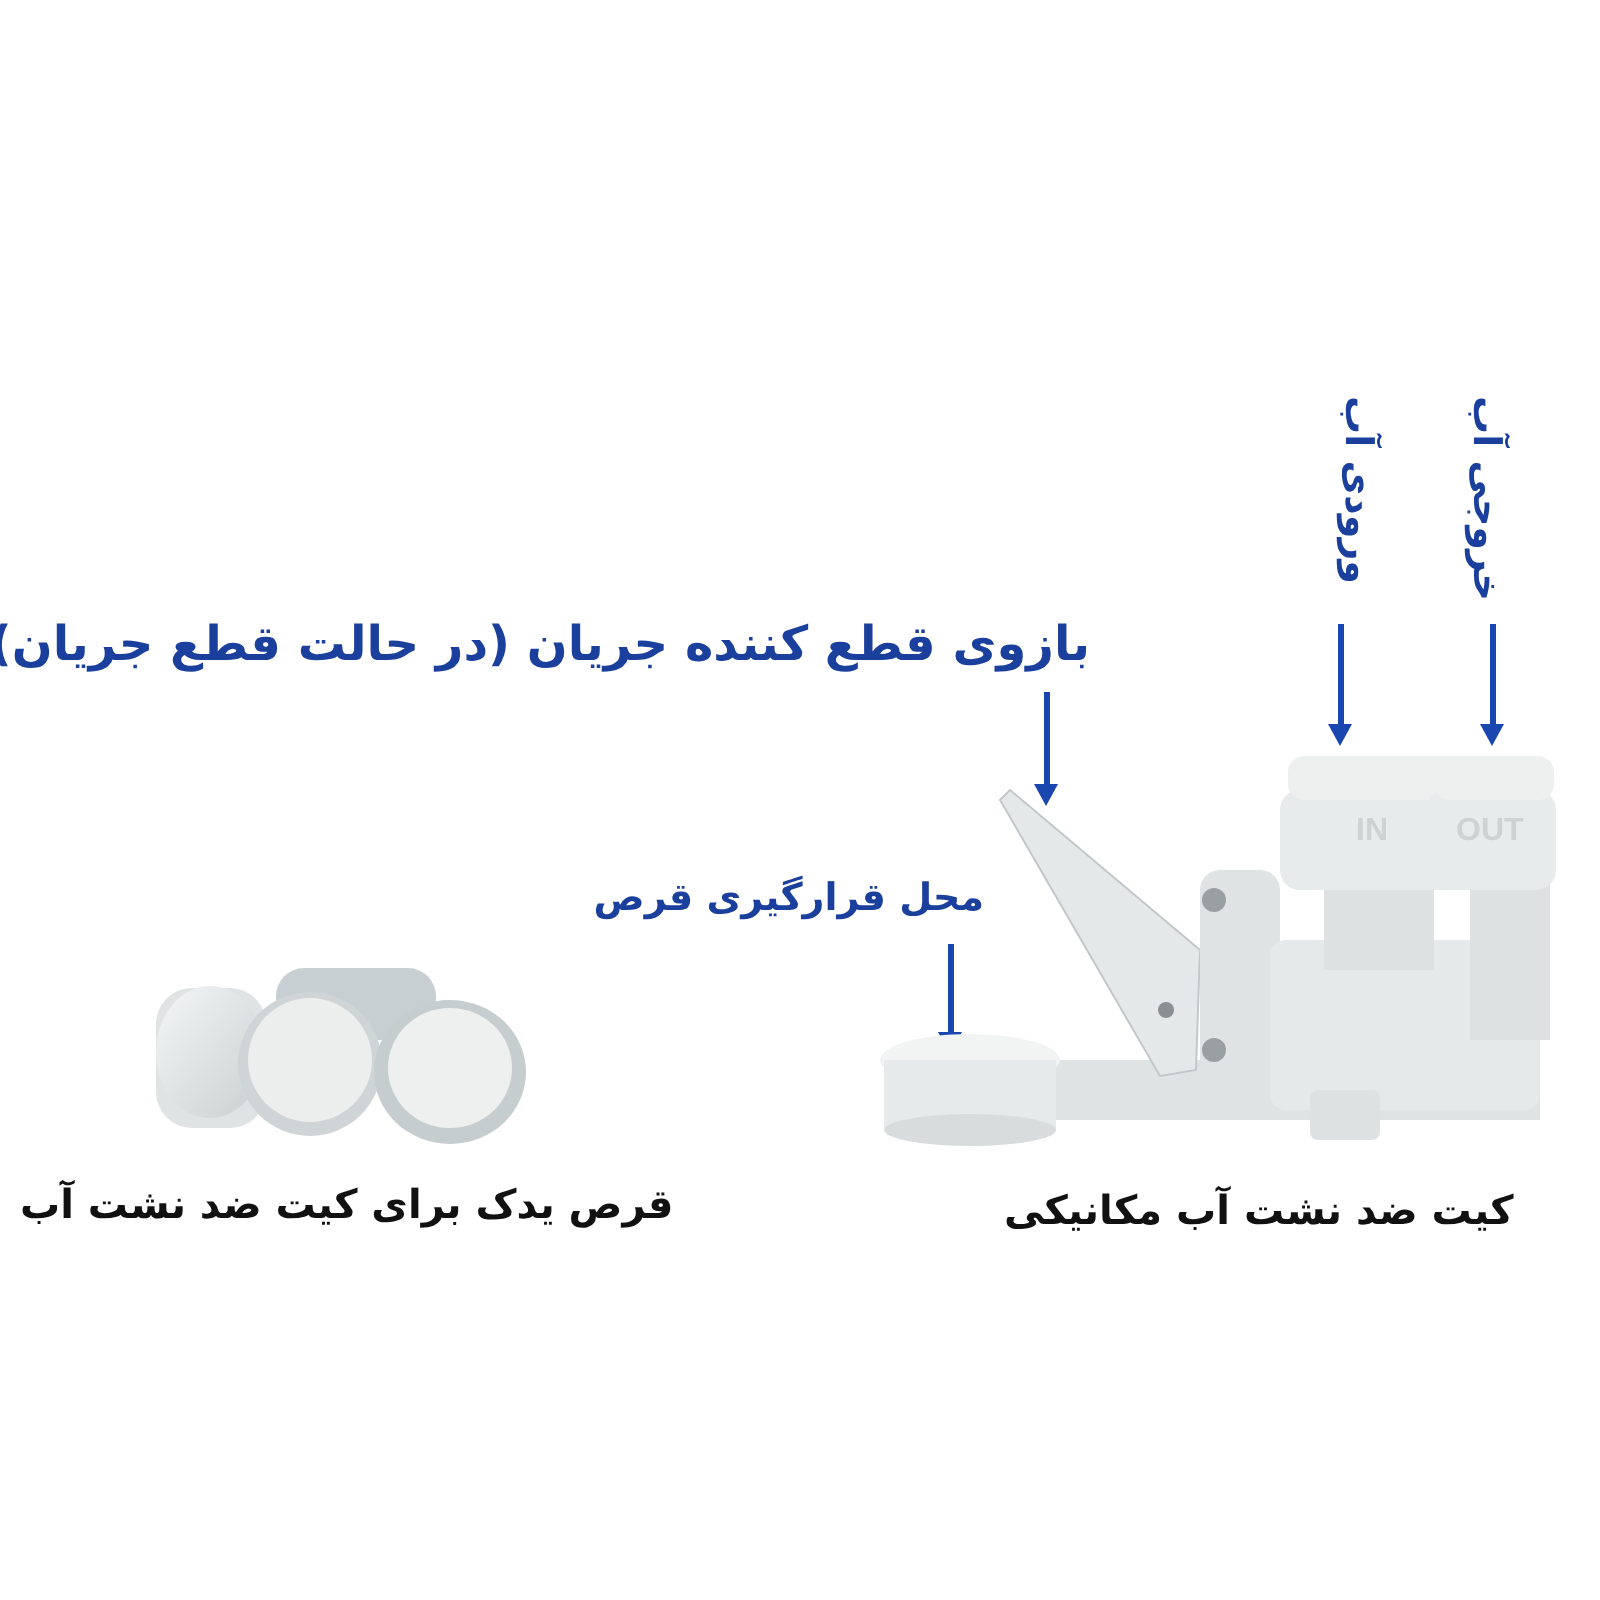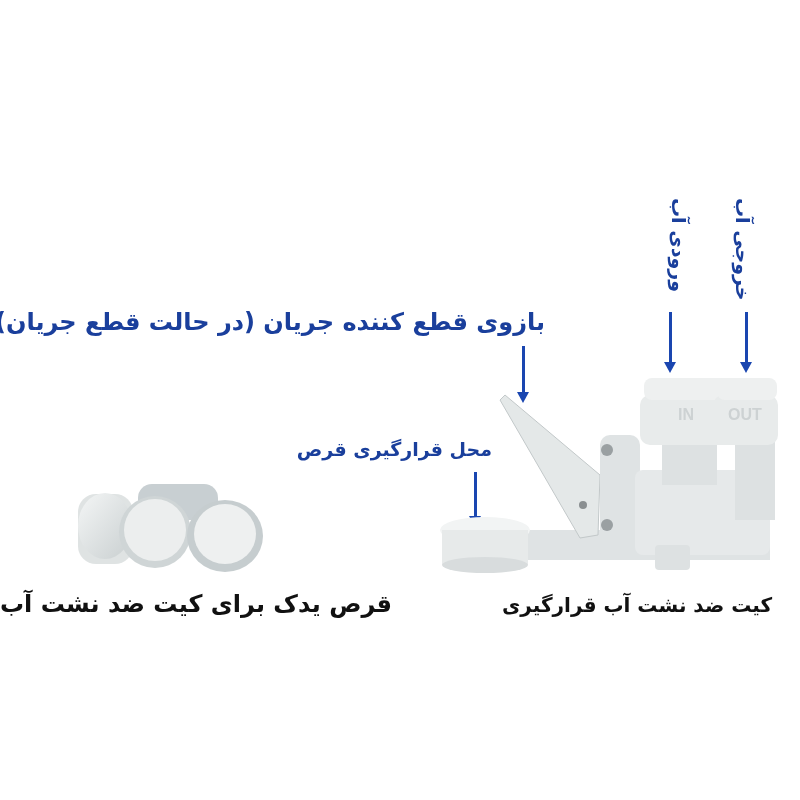--- a/index.html
+++ b/index.html
@@ -66,14 +66,14 @@
   <text x="248" y="60" font-family="Liberation Sans, sans-serif" font-weight="bold" font-size="16" fill="#cdd2d3">IN</text>
 
   <rect x="305" y="70" width="40" height="90" fill="#dde1e2"></rect>
   <rect x="283" y="35" width="65" height="50" rx="10" fill="#e8ebeb"></rect>
   <rect x="287" y="18" width="60" height="22" rx="8" fill="#eef0f0"></rect>
   <text x="298" y="60" font-family="Liberation Sans, sans-serif" font-weight="bold" font-size="16" fill="#cdd2d3">OUT</text>
 
   <rect x="225" y="185" width="35" height="25" rx="4" fill="#dde1e2"></rect>
 </svg>
 
-<div class="abs label-black" style="left:0; top:590px; font-size:24px;">قرص یدک برای کیت ضد نشت آب</div>
-<div class="abs label-black" style="left:502px; top:593px; font-size:20px;">کیت ضد نشت آب قرارگیری</div>
+<div class="abs label-black" style="left:10px; top:590px; font-size:20px;">قرص یدک برای کیت ضد نشت آب</div>
+<div class="abs label-black" style="left:502px; top:593px; font-size:20px;">کیت ضد نشت آب مکانیکی</div>
 
 </body></html>

